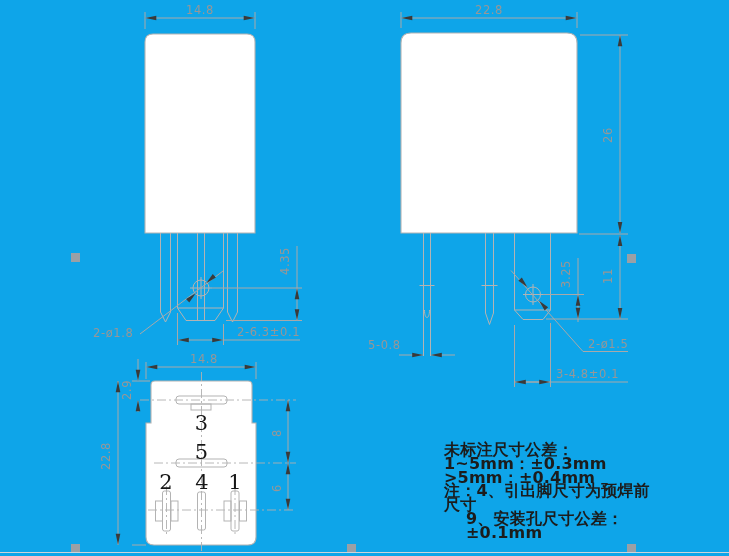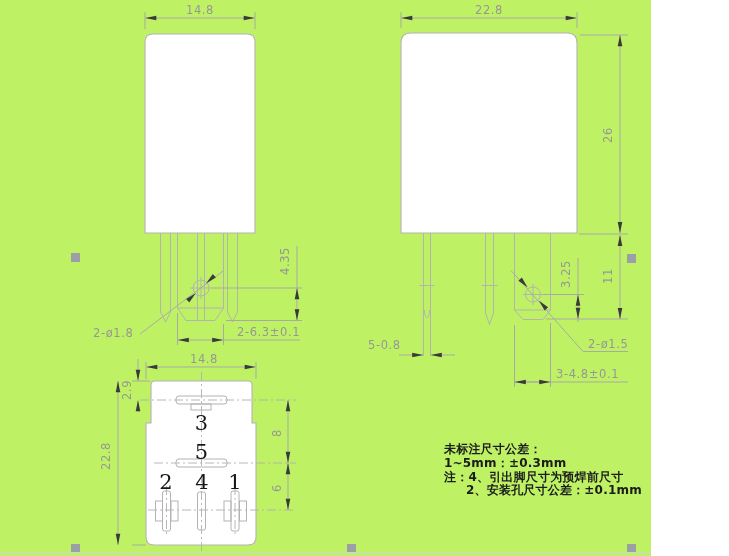--- a/index.html
+++ b/index.html
@@ -1,27 +1,27 @@
 <!DOCTYPE html>
 <html><head>
 <meta charset="utf-8">
 <style>
   html,body{margin:0;padding:0;background:#fff;}
-  .canvas{position:relative;width:651px;height:556px;background:#bef264;overflow:hidden;
+  .canvas{position:relative;width:729px;height:556px;background:#0ea5e9;overflow:hidden;
           font-family:"DejaVu Sans",sans-serif;}
   svg{position:absolute;left:0;top:0;}
   .outline{stroke:#b3b3b3;stroke-width:1.1;fill:#ffffff;}
   .ln{stroke:#b3b3b3;stroke-width:1;fill:none;}
   .dim{stroke:#a9a9a9;stroke-width:1;fill:none;}
   .cl{stroke:#b0b0b0;stroke-width:0.9;fill:none;stroke-dasharray:9 3 2 3;}
   .arr{stroke:#a9a9a9;stroke-width:1;fill:none;}
   text.dt{font-family:"DejaVu Sans",sans-serif;font-size:11.5px;fill:#979797;letter-spacing:0.6px;}
   text.pn{font-family:"DejaVu Serif",serif;font-size:21px;fill:#161616;}
   .notes{position:absolute;left:444px;top:443px;width:210px;color:#1c1c1c;
-         font-size:12px;font-weight:bold;line-height:13.8px;letter-spacing:0.2px;
+         font-size:16px;font-weight:bold;line-height:13.8px;letter-spacing:0.2px;
          font-family:"DejaVu Sans",sans-serif;}
   .notes .indent{padding-left:22px;}
   .handle{position:absolute;width:9px;height:9px;background:#9aa0a6;}
   .page-edge{position:absolute;left:0;top:552px;width:729px;height:0;
              border-top:1.6px solid #cdd5da;}
 </style>
 </head>
 <body>
 
 <div class="canvas">
@@ -222,22 +222,23 @@
       <line class="arr" x1="288" y1="474" x2="288" y2="463.8" marker-end="url(#ah)"></line>
       <line class="arr" x1="288" y1="499" x2="288" y2="509.2" marker-end="url(#ah)"></line>
       <text class="dt" transform="rotate(-90 281 488)" x="281" y="488" text-anchor="middle">6</text>
     </g>
   </g>
 </svg>
 
 <div class="notes">
   <div>未标注尺寸公差：</div>
   <div>1~5mm：±0.3mm</div>
+  <div>&gt;5mm：±0.4mm</div>
   <div>注：4、引出脚尺寸为预焊前尺寸</div>
-  <div class="indent">2、安装孔尺寸公差：±0.1mm</div>
+  <div class="indent">9、安装孔尺寸公差：±0.1mm</div>
 </div>
 
 <div class="handle" style="left:71px;top:253px;"></div>
 <div class="handle" style="left:627px;top:254px;"></div>
 <div class="handle" style="left:71px;top:544px;"></div>
 <div class="handle" style="left:347px;top:544px;"></div>
 <div class="handle" style="left:627px;top:544px;"></div>
 <div class="page-edge"></div>
 
 </div>

